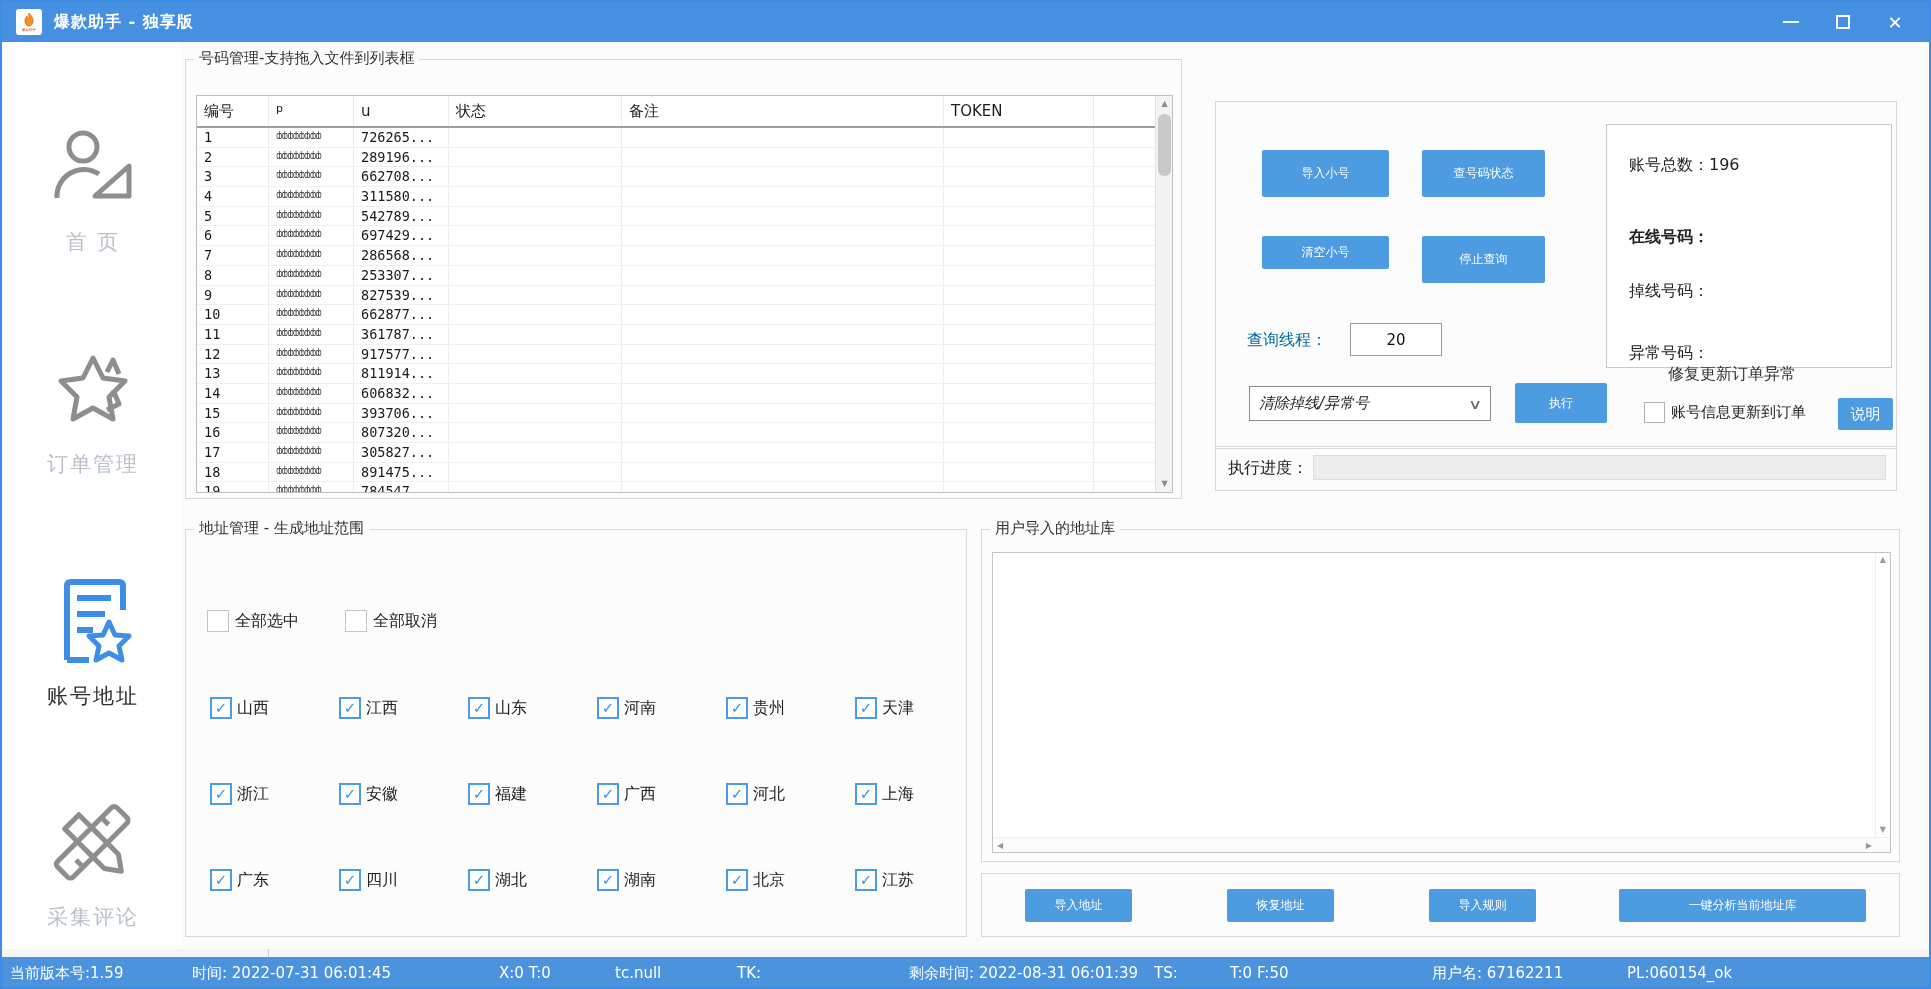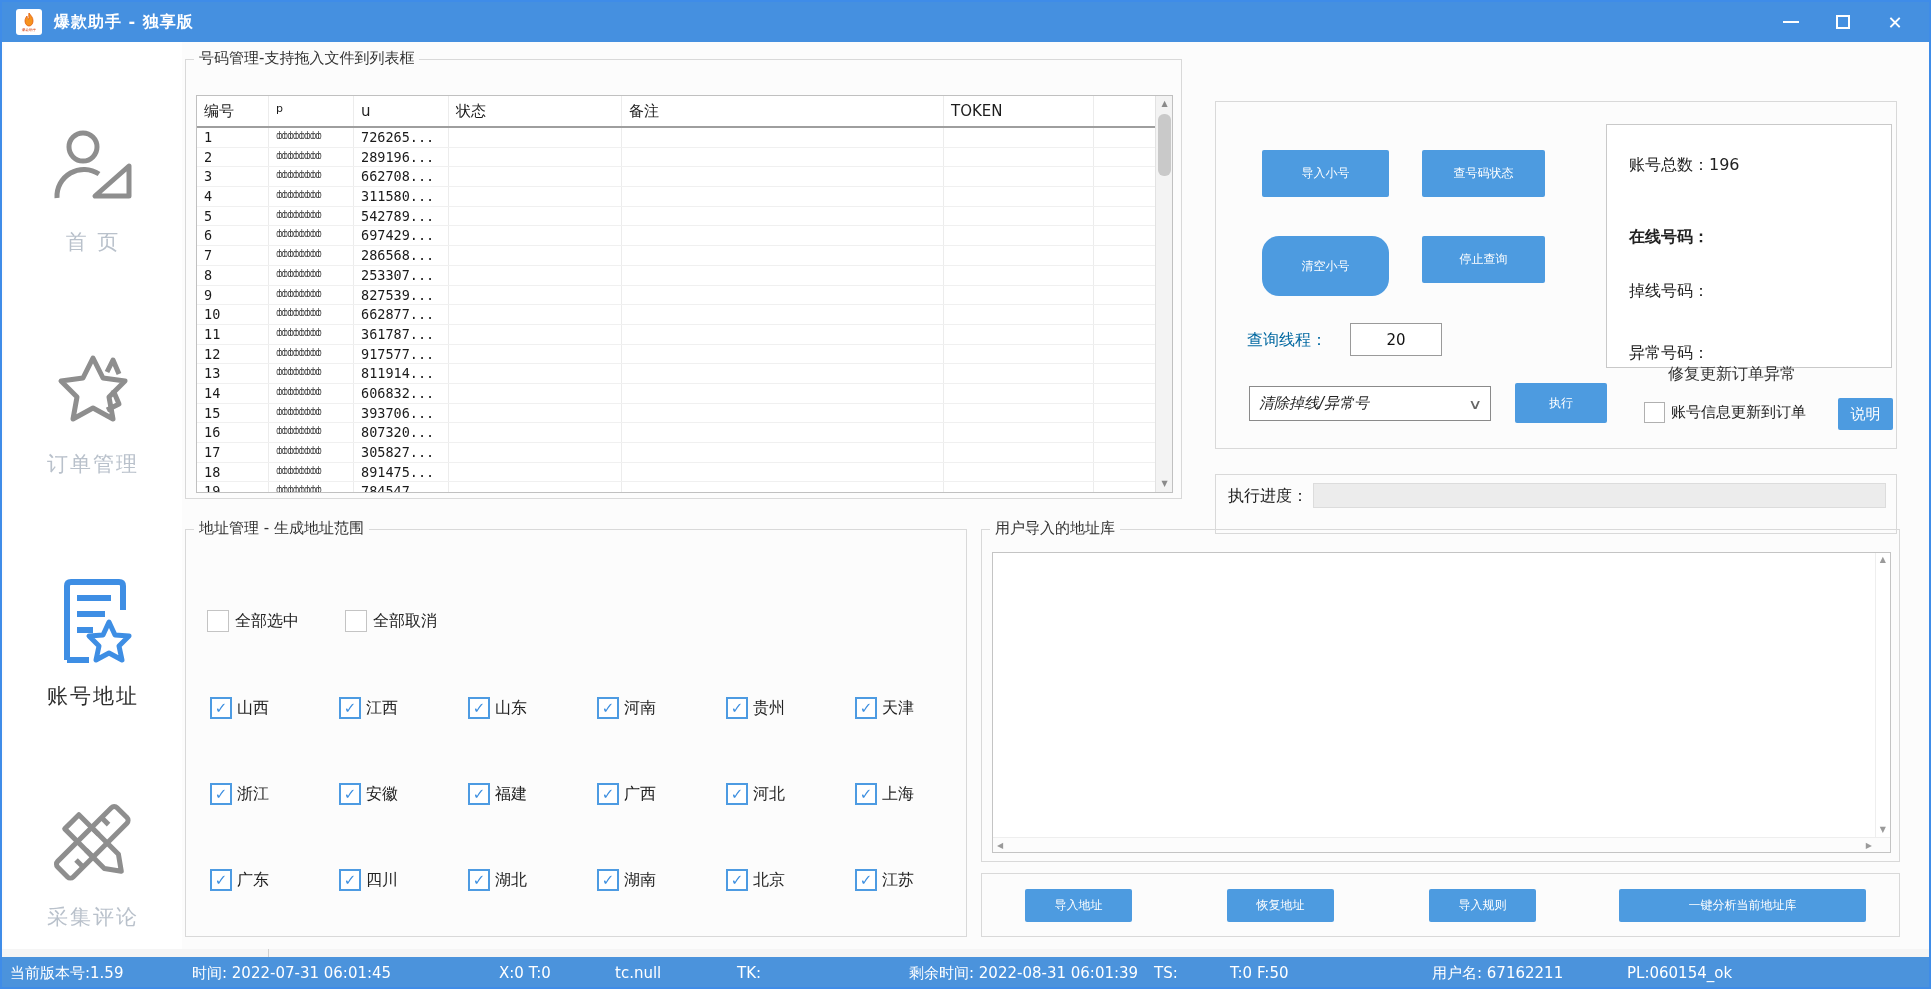--- a/index.html
+++ b/index.html
@@ -39,37 +39,37 @@
   .vscroll{position:absolute;right:0;top:0;width:17px;height:396px;background:#f3f3f3;border-left:1px solid #e2e2e2;}
   .vscroll .arr{position:absolute;left:0;width:17px;height:16px;font-size:8px;color:#8a8a8a;text-align:center;line-height:16px;}
   .arr.up{top:0;} .arr.dn{bottom:0;}
   .vthumb{position:absolute;left:2px;top:18px;width:13px;height:62px;background:#c9c9c9;border-radius:6px;}
 
   
   .grp-controls{left:1213px;top:99px;width:682px;height:348px;}
   .blue-btn{position:absolute;background:#4d9be0;color:#fff;border:none;border-radius:2px;font-size:12px;display:flex;align-items:center;justify-content:center;cursor:default;}
   .btn-import{left:46px;top:48px;width:127px;height:47px;}
   .btn-check{left:206px;top:48px;width:123px;height:47px;}
-  .btn-clear{left:46px;top:134px;width:127px;height:60px;border-radius:17px;}
+  .btn-clear{left:46px;top:134px;width:127px;height:33px;}
   .btn-stop{left:206px;top:134px;width:123px;height:47px;}
   .thread-label{position:absolute;left:31px;top:228px;font-size:16px;color:#0369a1;}
   .thread-input{position:absolute;left:134px;top:221px;width:92px;height:33px;border:1px solid #9a9a9a;background:#fff;text-align:center;font-size:15px;color:#111;padding:0;}
   .action-select{position:absolute;left:33px;top:284px;width:242px;height:35px;border:1px solid #8a8a8a;background:#fff;display:flex;align-items:center;padding-left:9px;font-size:15px;color:#222;font-style:italic;}
   .chevron{position:absolute;right:10px;color:#666;font-size:14px;transform:scaleX(1.4);}
   .btn-exec{left:299px;top:281px;width:92px;height:40px;}
   .stats-box{position:absolute;left:390px;top:22px;width:286px;height:244px;border:1px solid #c9c9c9;background:#fff;}
   .stat-line{position:absolute;left:22px;font-size:16px;color:#222;white-space:nowrap;}
   .st0{top:30px;} .st1{top:102px;font-weight:bold;} .st2{top:156px;} .st3{top:218px;}
   .fix-title{position:absolute;left:452px;top:262px;font-size:16px;color:#333;}
   .upd-box{position:absolute;left:428px;top:300px;width:21px;height:21px;border:1px solid #b0b0b0;background:#fff;}
   .upd-label{position:absolute;left:455px;top:301px;font-size:15px;color:#222;white-space:nowrap;}
   .btn-help{left:622px;top:296px;width:55px;height:32px;font-size:15px;}
 
   
-  .grp-progress{left:1213px;top:472px;width:682px;height:60px;padding-left:25px;}
+  .grp-progress{left:1213px;top:444px;width:682px;height:45px;padding-left:25px;}
   .prog-label{position:absolute;left:12px;top:11px;font-size:16px;color:#222;}
   .prog-track{position:absolute;left:97px;top:8px;width:573px;height:25px;background:#ececec;border:1px solid #dcdcdc;}
 
   
   .grp-address{left:183px;top:527px;width:782px;height:408px;}
   .cb{display:inline-flex;align-items:center;justify-content:center;background:#fff;}
   .cb.checked{width:22px;height:22px;border:2px solid #4d9be2;color:#3d8fe0;font-weight:bold;font-size:15px;}
   .cb.blank{width:22px;height:22px;border:1px solid #c4c4c4;color:transparent;}
   .selrow-item{position:absolute;display:flex;align-items:center;gap:6px;font-size:16px;color:#222;}
   .sel-all{left:21px;top:80px;} .sel-none{left:159px;top:80px;}

